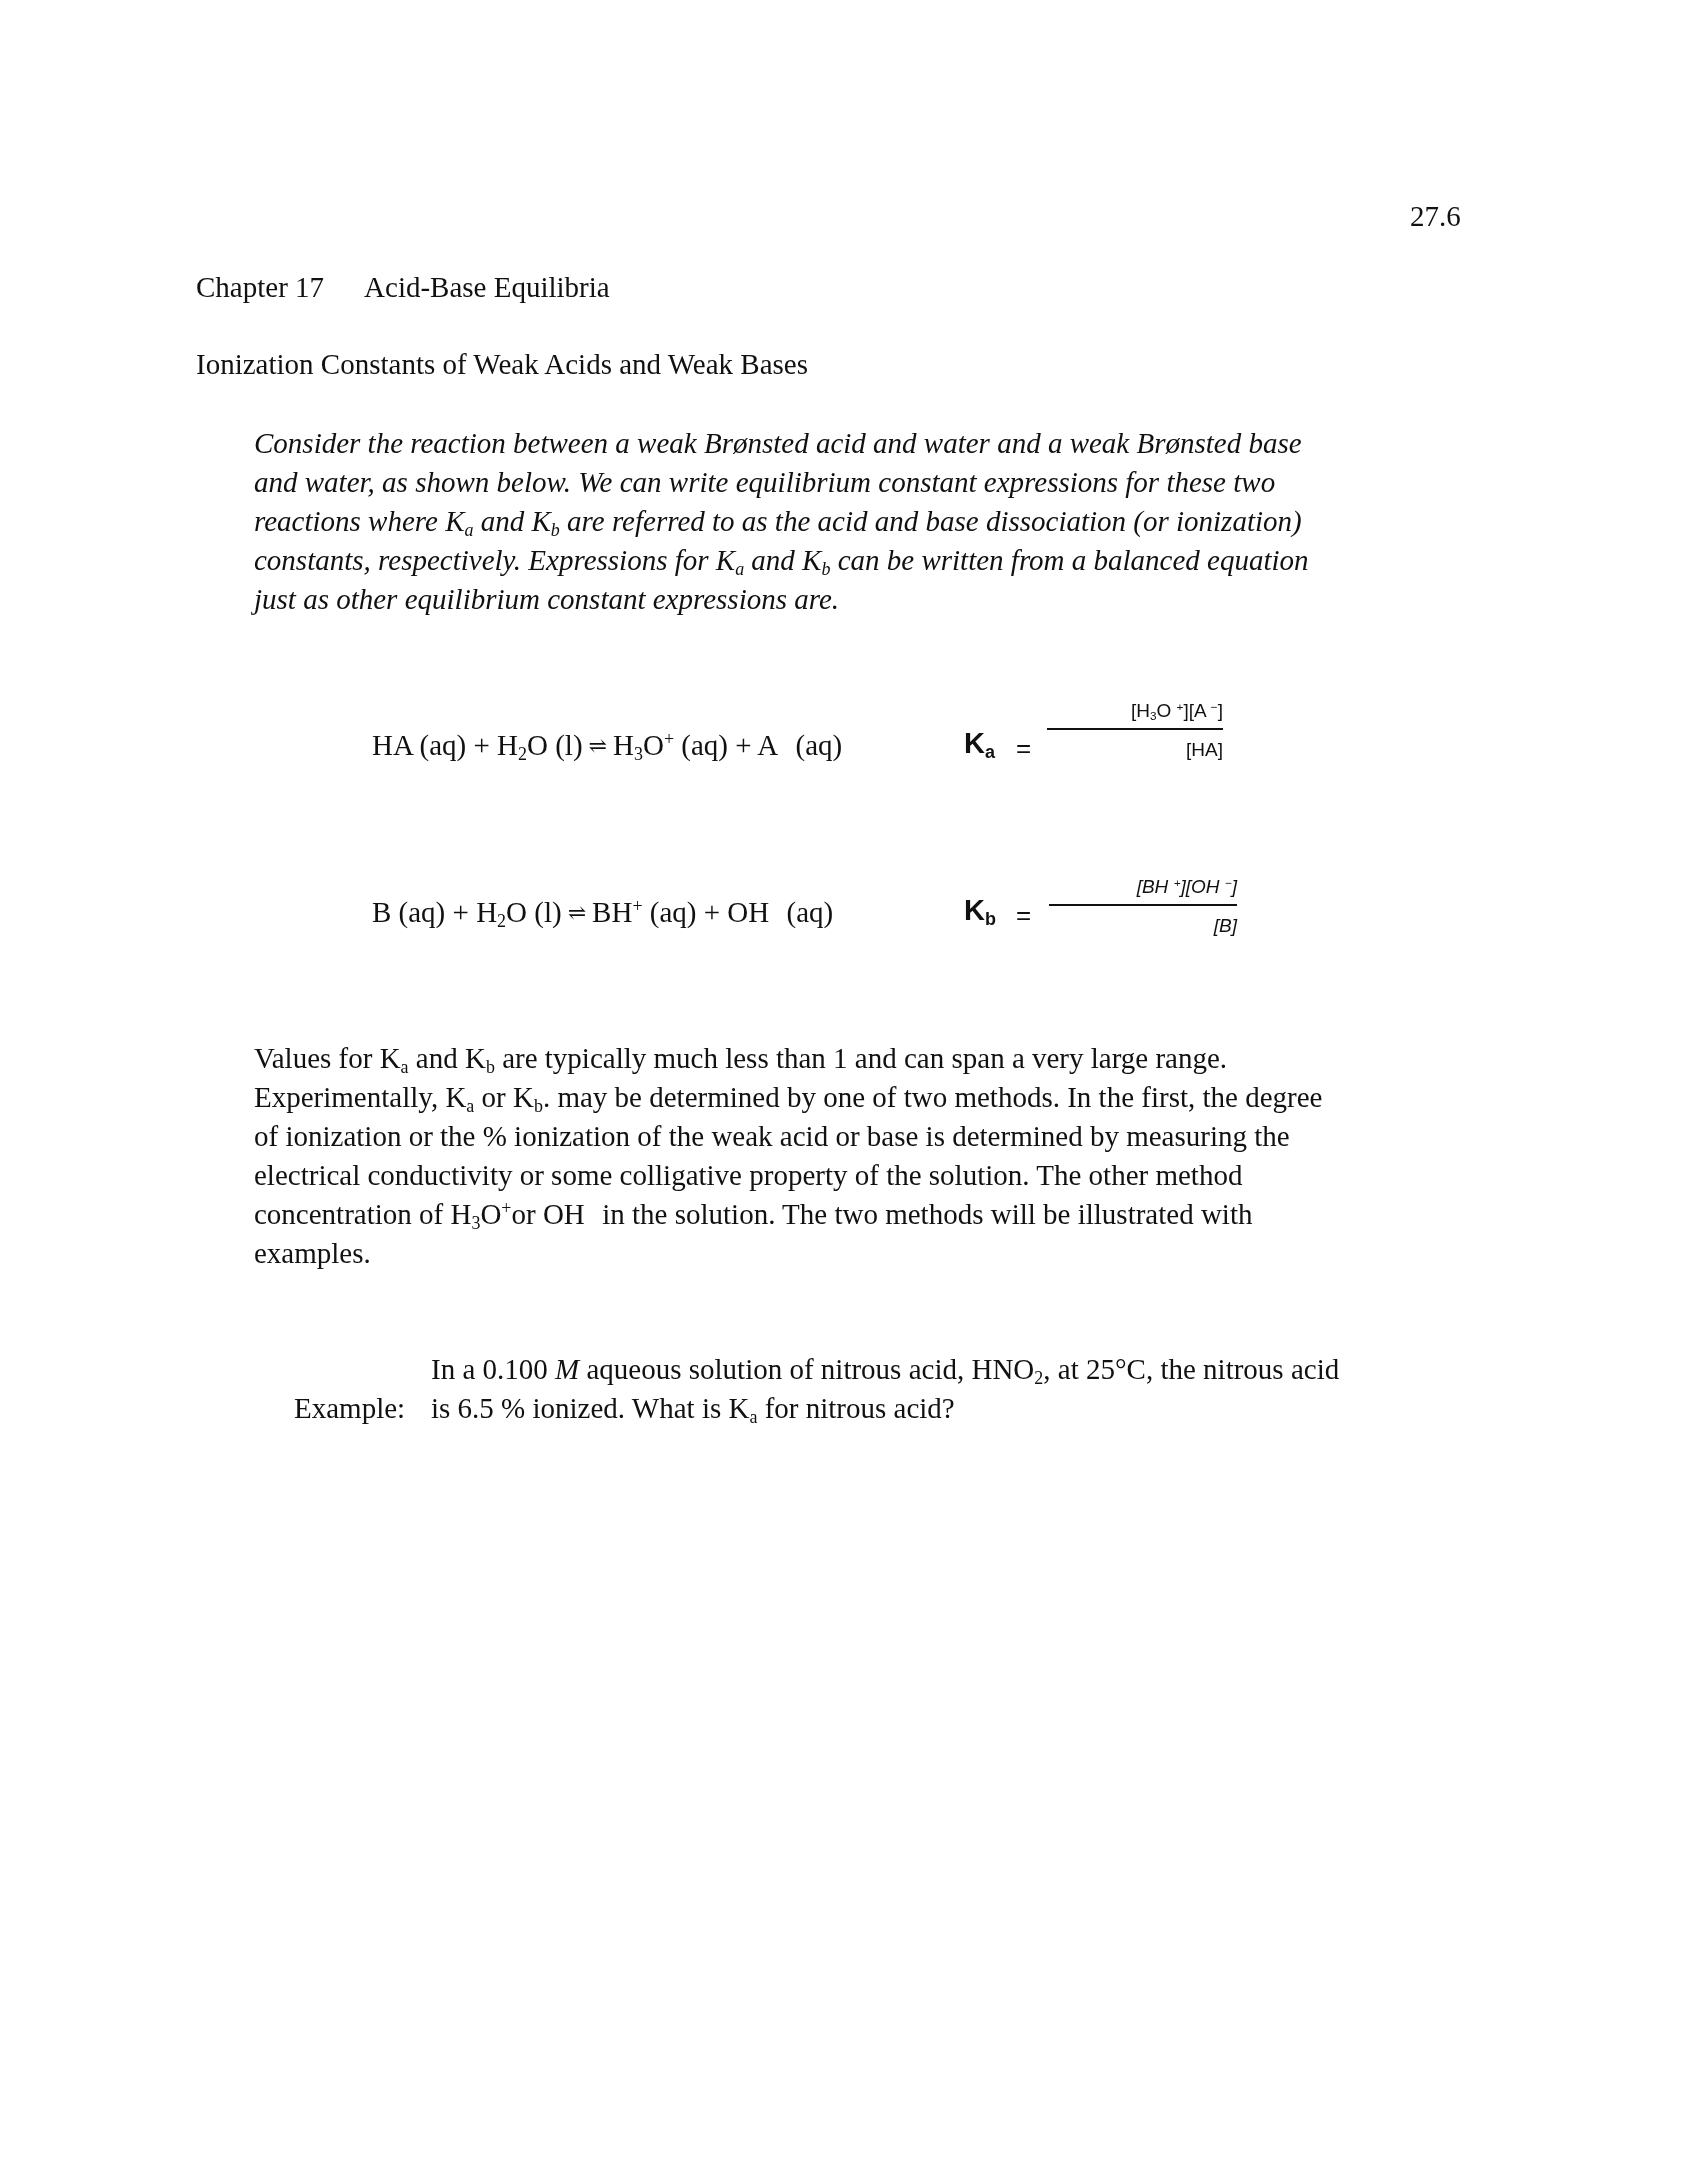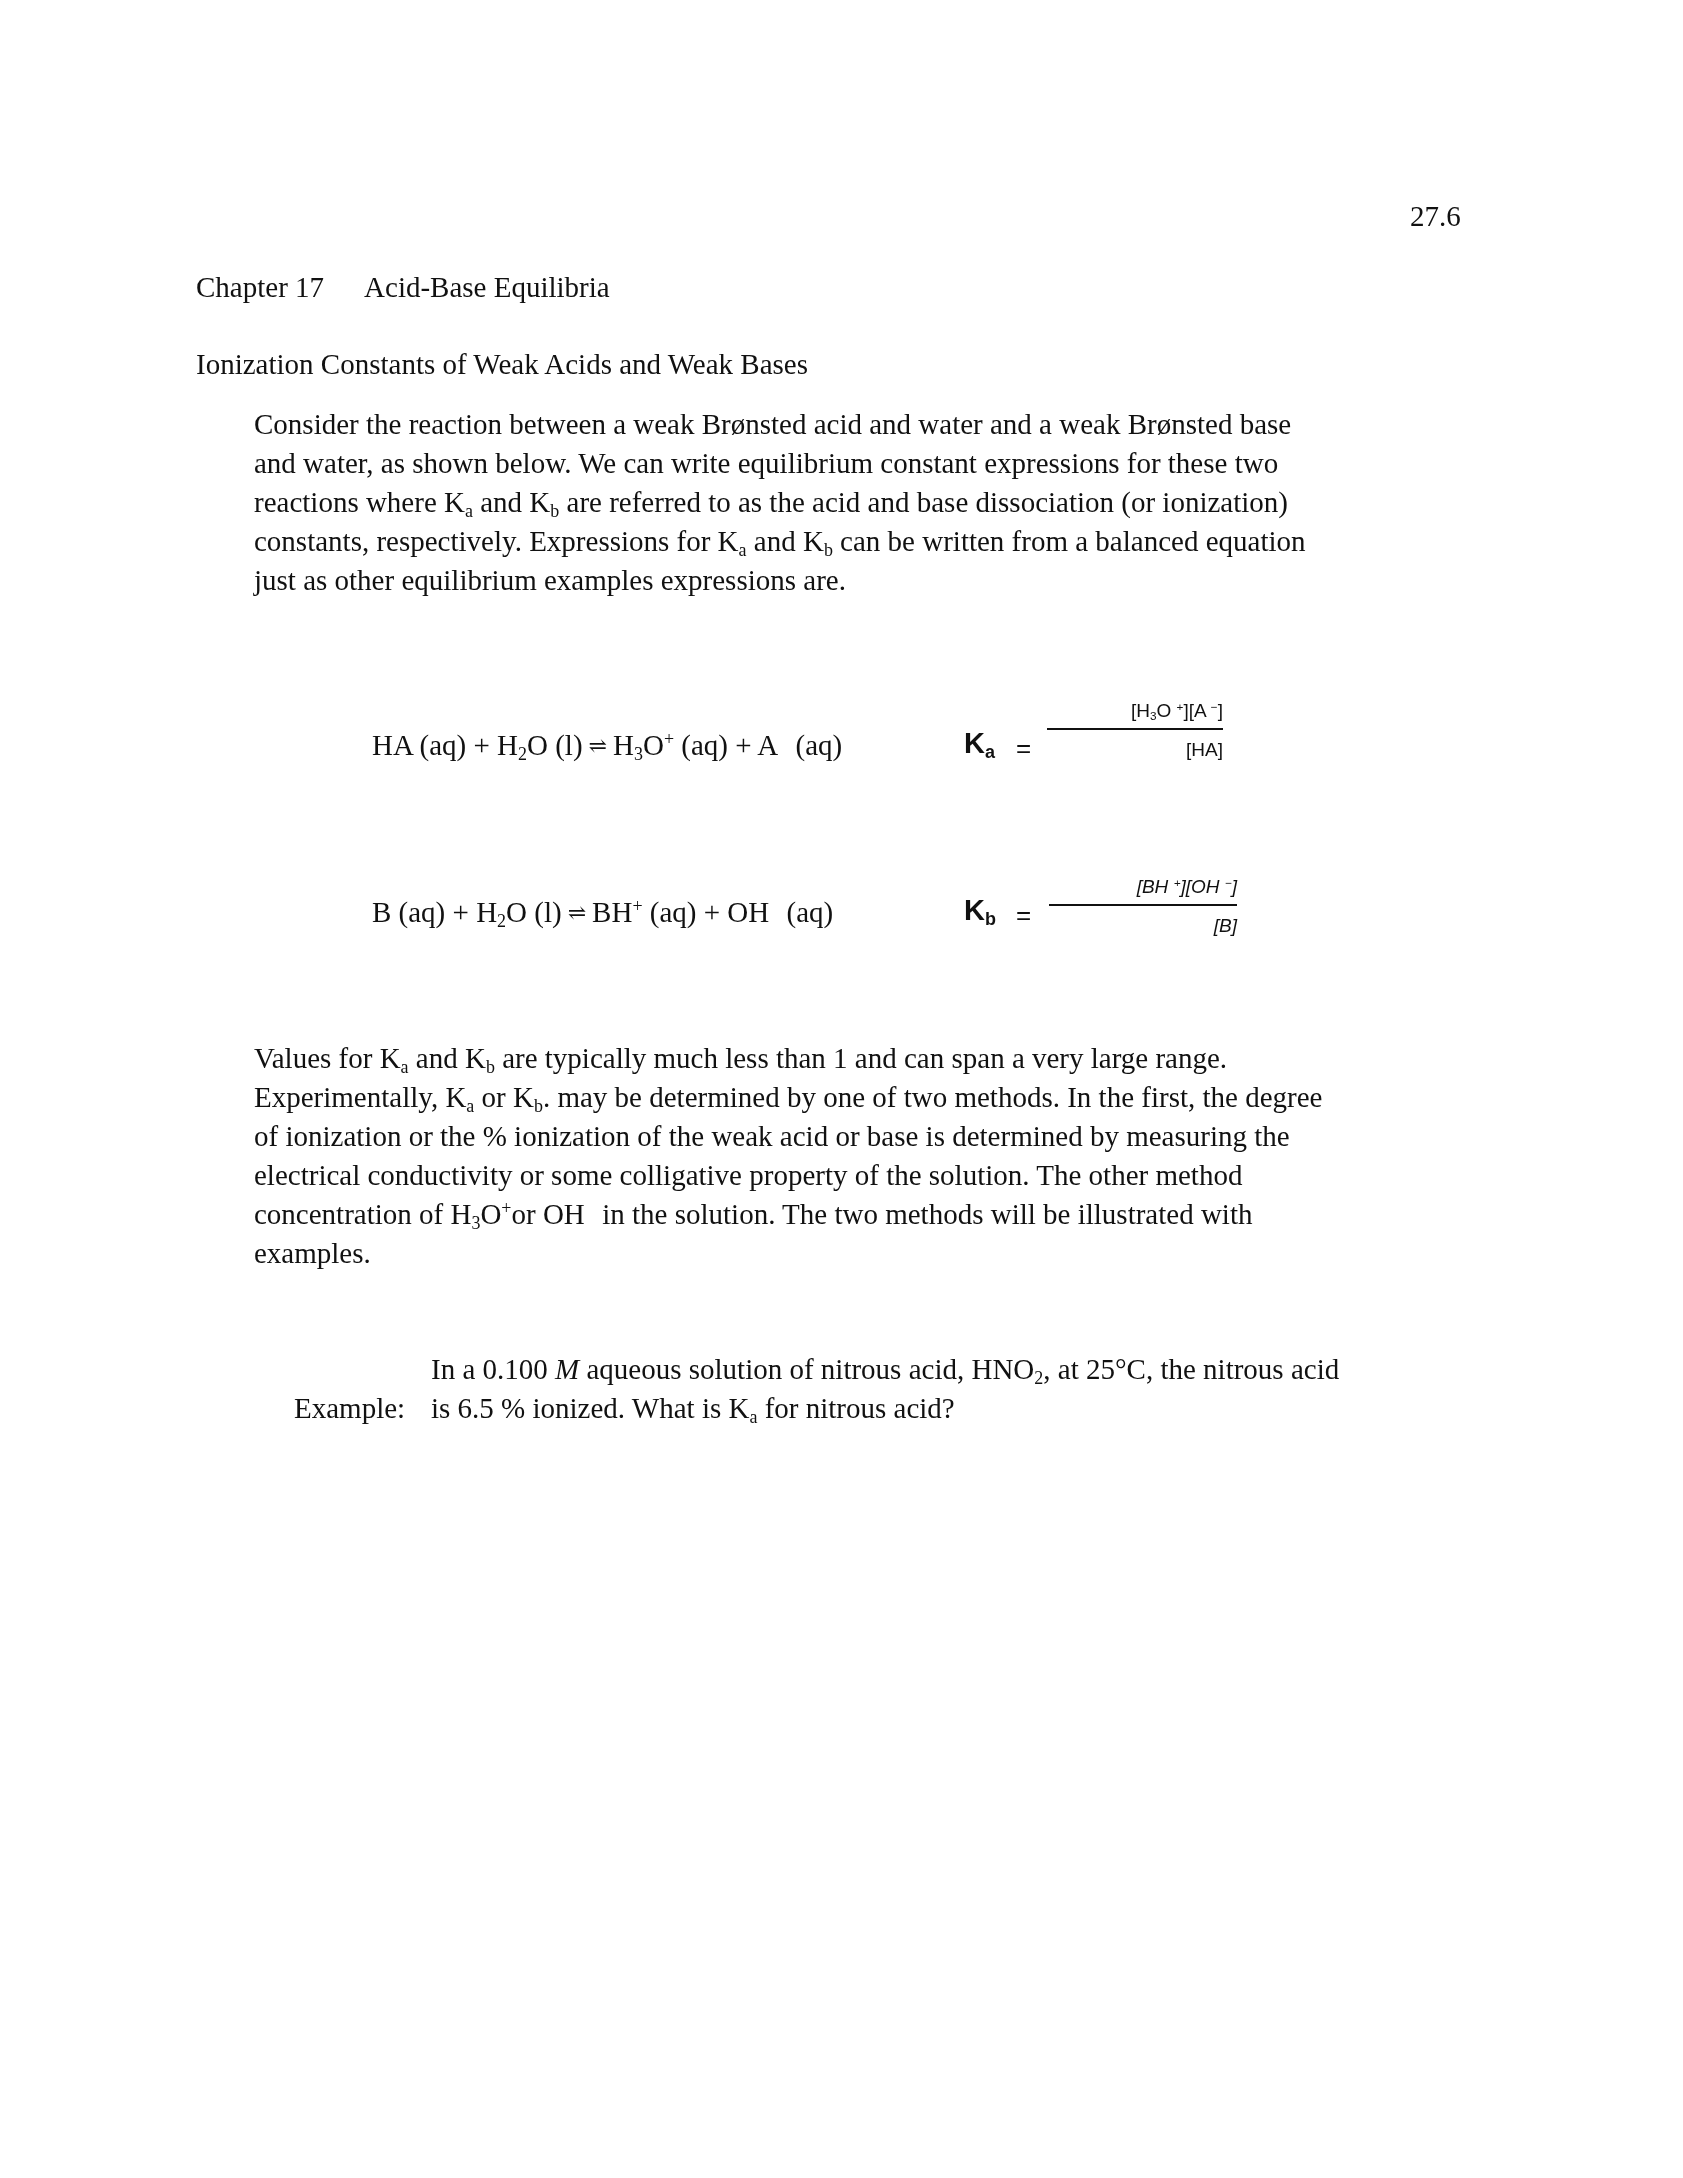--- a/index.html
+++ b/index.html
@@ -29,26 +29,26 @@
 <body>
 
 <div class="abs" style="left:1410px; top:202px;">27.6</div>
 
 <div class="abs" style="left:196px; top:273px;">
   <span>Chapter 17</span><span style="display:inline-block;width:40px;"></span><span>Acid-Base Equilibria</span>
 </div>
 
 <div class="abs" style="left:196px; top:350px;">Ionization Constants of Weak Acids and Weak Bases</div>
 
-<div class="para" style="top:405px;">
+<div class="para" style="top:424px;font-style:italic;">
   <span class="line"><span>Consider the reaction between a weak Brønsted acid and water and a weak  Brønsted  base</span></span>
   <span class="line"><span>and water, as shown below.  We can write equilibrium constant expressions for these two</span></span>
   <span class="line"><span>reactions where K</span><sub>a</sub><span> and K</span><sub>b</sub><span> are referred to as the acid and base dissociation (or ionization)</span></span>
   <span class="line"><span>constants, respectively.  Expressions for K</span><sub>a</sub><span> and K</span><sub>b</sub><span> can be written from a balanced equation</span></span>
-  <span class="line"><span>just as other equilibrium examples expressions are.</span></span>
+  <span class="line"><span>just as other equilibrium constant expressions are.</span></span>
 </div>
 
 <div class="eq" style="left:372px; top:729px;">
   <span>HA (aq) + H</span><sub>2</sub><span>O (l)</span><span class="eqarrow">⇌</span><span>H</span><sub>3</sub><span>O</span><sup>+</sup><span> (aq) + A</span><sup style="color:#ffffff">−</sup><span> (aq)</span>
 </div>
 <div class="abs kbold" style="left:964px; top:729px;"><span>K</span><sub>a</sub></div>
 <div class="eqsign" style="left:1016px; top:733px;">=</div>
 <div class="frac" style="left:1047px; top:701px; width:176px;">
   <span class="num"><span>[H</span><sub>3</sub><span>O </span><sup>+</sup><span>][A </span><sup>−</sup><span>]</span></span>
   <span class="bar"></span>

